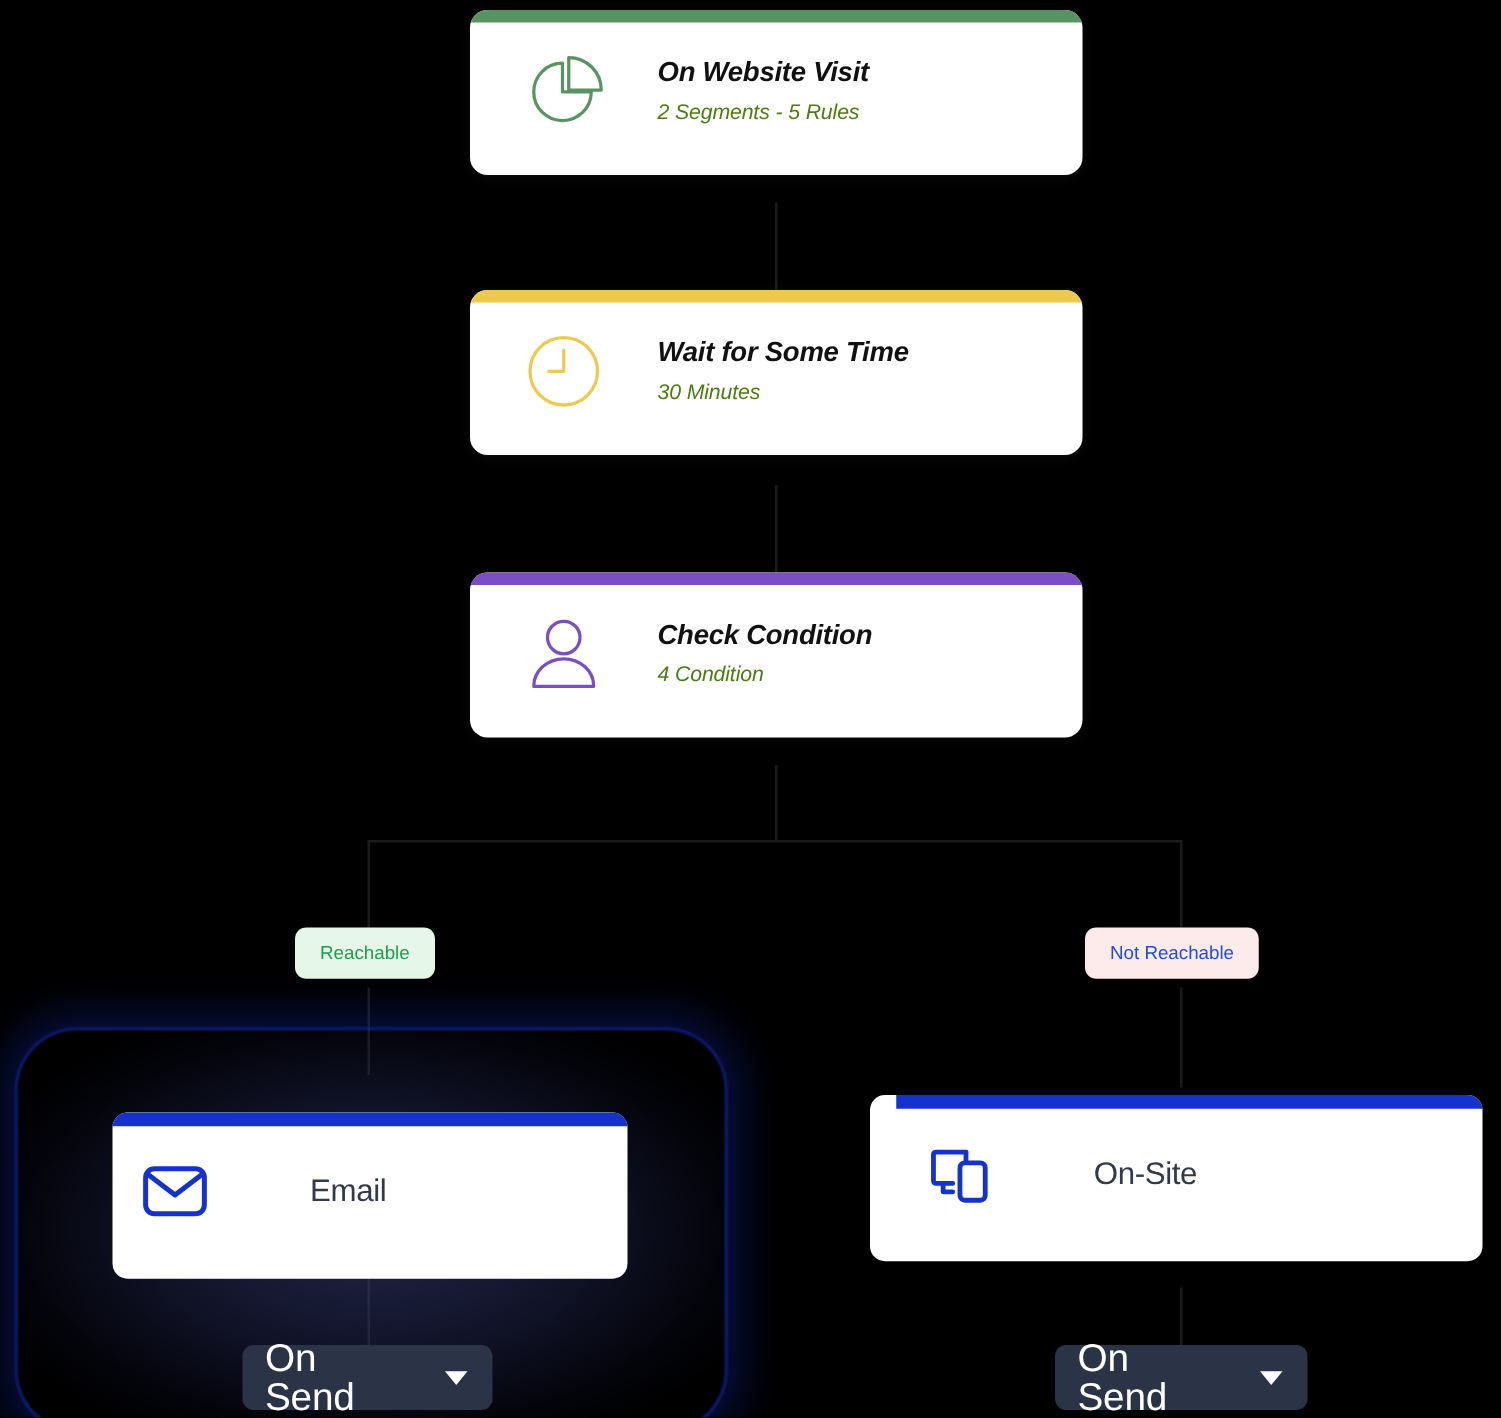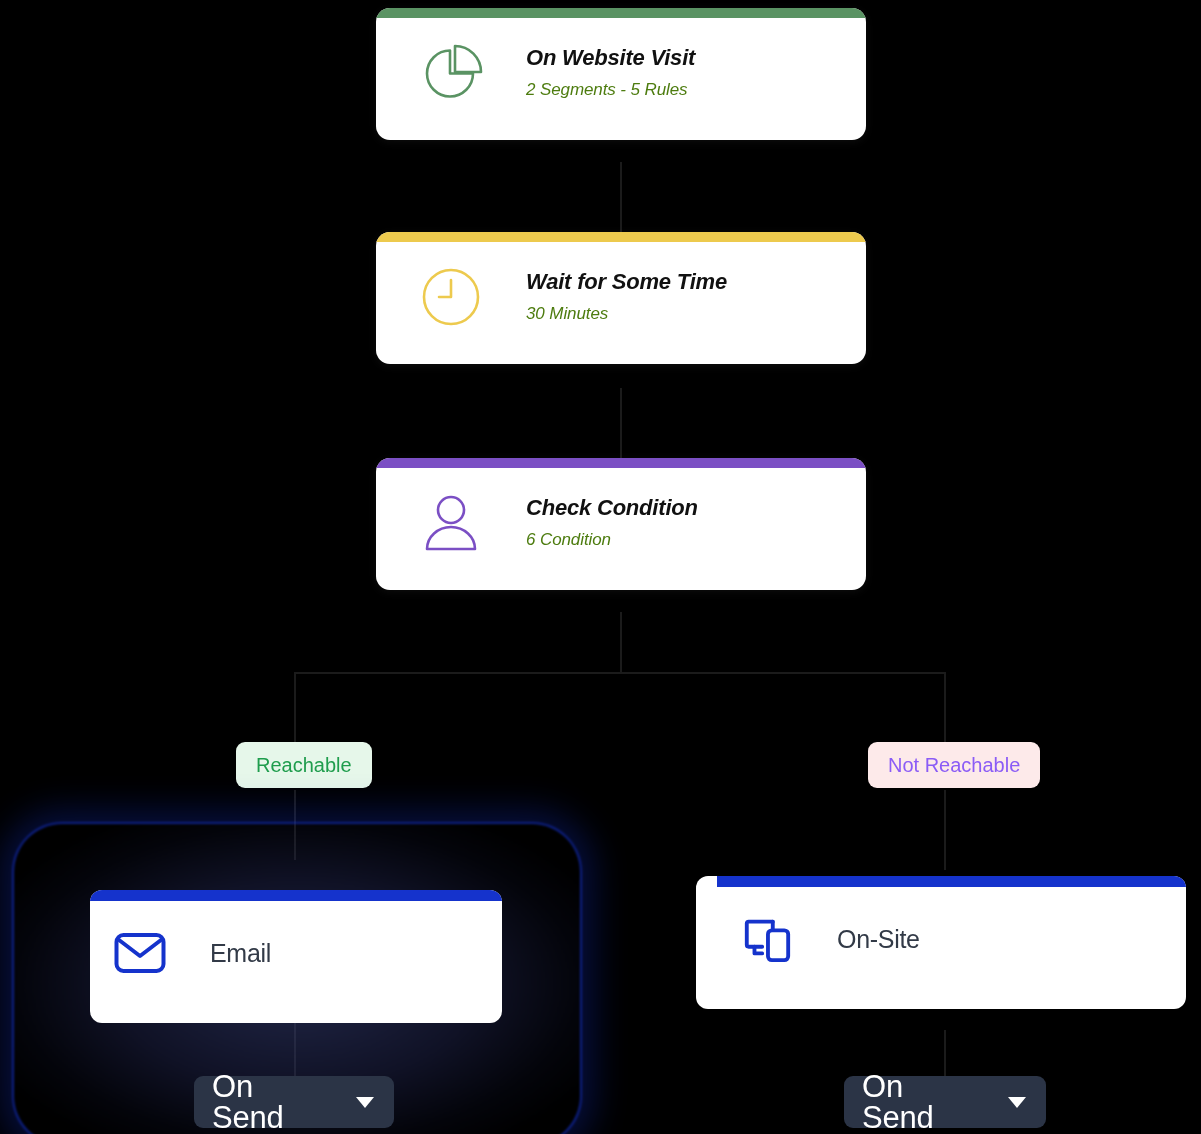--- a/index.html
+++ b/index.html
@@ -72,31 +72,31 @@
     color: #4d7c0f;
     letter-spacing: -0.1px;
     line-height: 1.1;
   }
 
   
   .branch-badge {
     position: absolute;
     border-radius: 9px;
     padding: 13px 20px;
-    font-size: 20px;
+    font-size: 15px;
     line-height: 1;
     white-space: nowrap;
   }
   .branch-badge.reachable {
     background: #e6f7ea;
     color: #1f9d4d;
   }
   .branch-badge.not-reachable {
     background: #fdeaea;
-    color: #8b5cf6;
+    color: #1d4ed8;
   }
 
   
   .channel-card {
     position: absolute;
     background: #ffffff;
     border-radius: 12px;
     overflow: hidden;
   }
   .channel-card .accent {
@@ -117,20 +117,21 @@
     display: flex;
     align-items: center;
     justify-content: center;
     margin-right: 44px;
   }
   .channel-title {
     font-size: 25px;
     color: #323a47;
     letter-spacing: -0.3px;
     line-height: 1;
+    margin-left: 38px;
   }
 
   
   .selection-glow {
     position: absolute;
     border-radius: 48px;
     background: radial-gradient(ellipse at center,
                 rgba(60,70,130,0.55) 0%,
                 rgba(40,45,95,0.40) 45%,
                 rgba(20,25,60,0.18) 70%,
@@ -217,21 +218,21 @@
     <div class="accent" style="background:#7b4fc4;"></div>
     <div class="body">
       <div class="icon-wrap">
         <svg width="64" height="64" viewBox="0 0 64 64" fill="none">
           <circle cx="32" cy="19" r="13" stroke="#7b4fc4" stroke-width="2.6" fill="none"></circle>
           <path d="M8 58 A24 22 0 0 1 56 58 Z" stroke="#7b4fc4" stroke-width="2.6" fill="none" stroke-linejoin="round"></path>
         </svg>
       </div>
       <div class="text-wrap">
         <div class="step-title">Check Condition</div>
-        <div class="step-sub">6 Condition</div>
+        <div class="step-sub">4 Condition</div>
       </div>
     </div>
   </div>
 
   <div class="branch-badge reachable" style="left:236px; top:742px;">
     <span>Reachable</span>
   </div>
 
   <div class="branch-badge not-reachable" style="left:868px; top:742px;">
     <span>Not Reachable</span>

